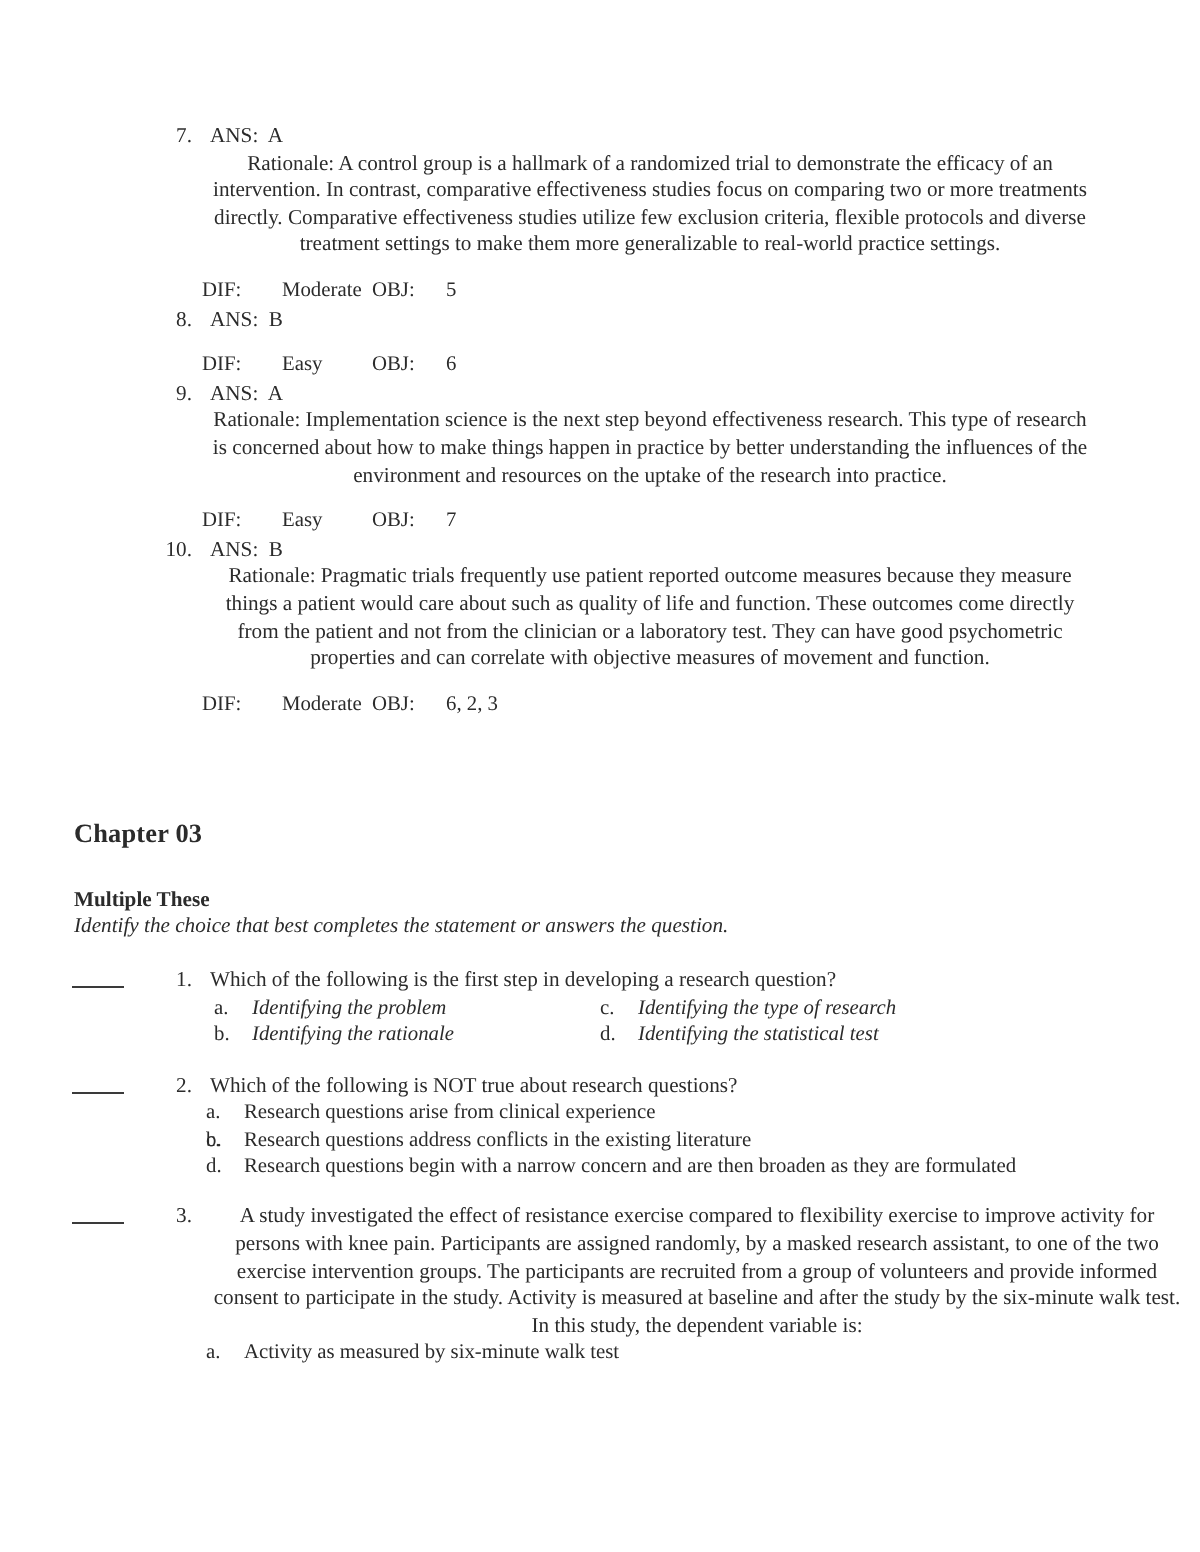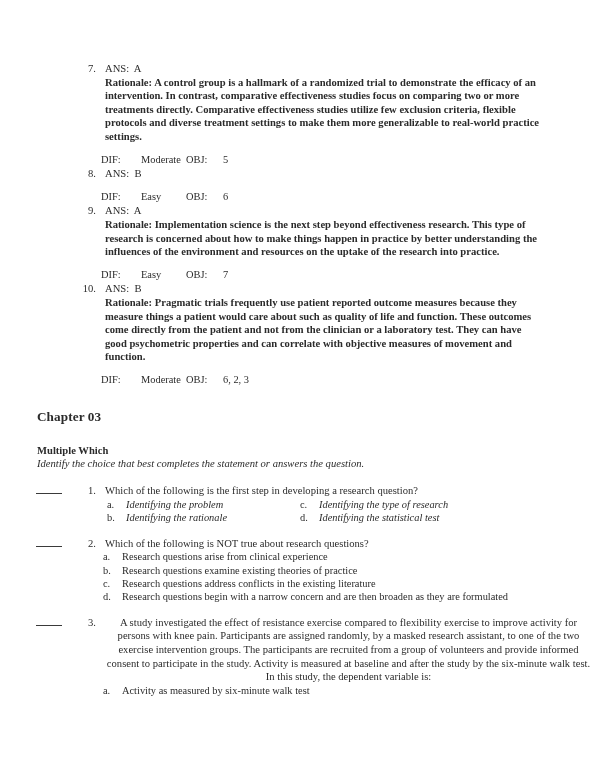--- a/index.html
+++ b/index.html
@@ -53,22 +53,21 @@
 
   .ans-head {
     font-size: 10.6px;
     line-height: 13.6px;
     white-space: pre;
   }
 
   .ans-rationale {
     font-size: 10.6px;
     line-height: 13.6px;
-    text-align: left;
-    font-weight: bold;
+    text-align: center;
   }
 
   .difobj {
     position: relative;
     padding-left: 105px;
     font-size: 10.4px;
     line-height: 13.6px;
     margin-top: 9px;
     margin-bottom: 1px;
     height: 13.6px;
@@ -249,21 +248,21 @@
       <span class="k-dif">DIF:</span>
       <span class="v-dif">Moderate</span>
       <span class="k-obj">OBJ:</span>
       <span class="v-obj">6, 2, 3</span>
     </div>
 
   </div>
 
   <div class="chapter-title">Chapter 03</div>
 
-  <div class="mc-heading">Multiple Which</div>
+  <div class="mc-heading">Multiple These</div>
   <div class="mc-instruction">Identify the choice that best completes the statement or answers the question.</div>
 
   <div class="questions">
 
     <div class="q-item">
       <div class="q-blank"></div>
       <div class="q-num">1.</div>
       <div class="q-stem">Which of the following is the first step in developing a research question?</div>
       <div class="opts-grid">
         <div class="opt-cell col-left row-0">
@@ -289,21 +288,20 @@
       <div class="q-blank"></div>
       <div class="q-num">2.</div>
       <div class="q-stem">Which of the following is NOT true about research questions?</div>
       <ul class="opts">
         <li class="opt">
           <span class="opt-letter">a.</span>
           <span>Research questions arise from clinical experience</span>
         </li>
         <li class="opt">
           <span class="opt-letter">b.</span>
-          <span>Research questions examine existing theories of practice</span>
         </li>
         <li class="opt">
           <span class="opt-letter">c.</span>
           <span>Research questions address conflicts in the existing literature</span>
         </li>
         <li class="opt">
           <span class="opt-letter">d.</span>
           <span>Research questions begin with a narrow concern and are then broaden as they are formulated</span>
         </li>
       </ul>

